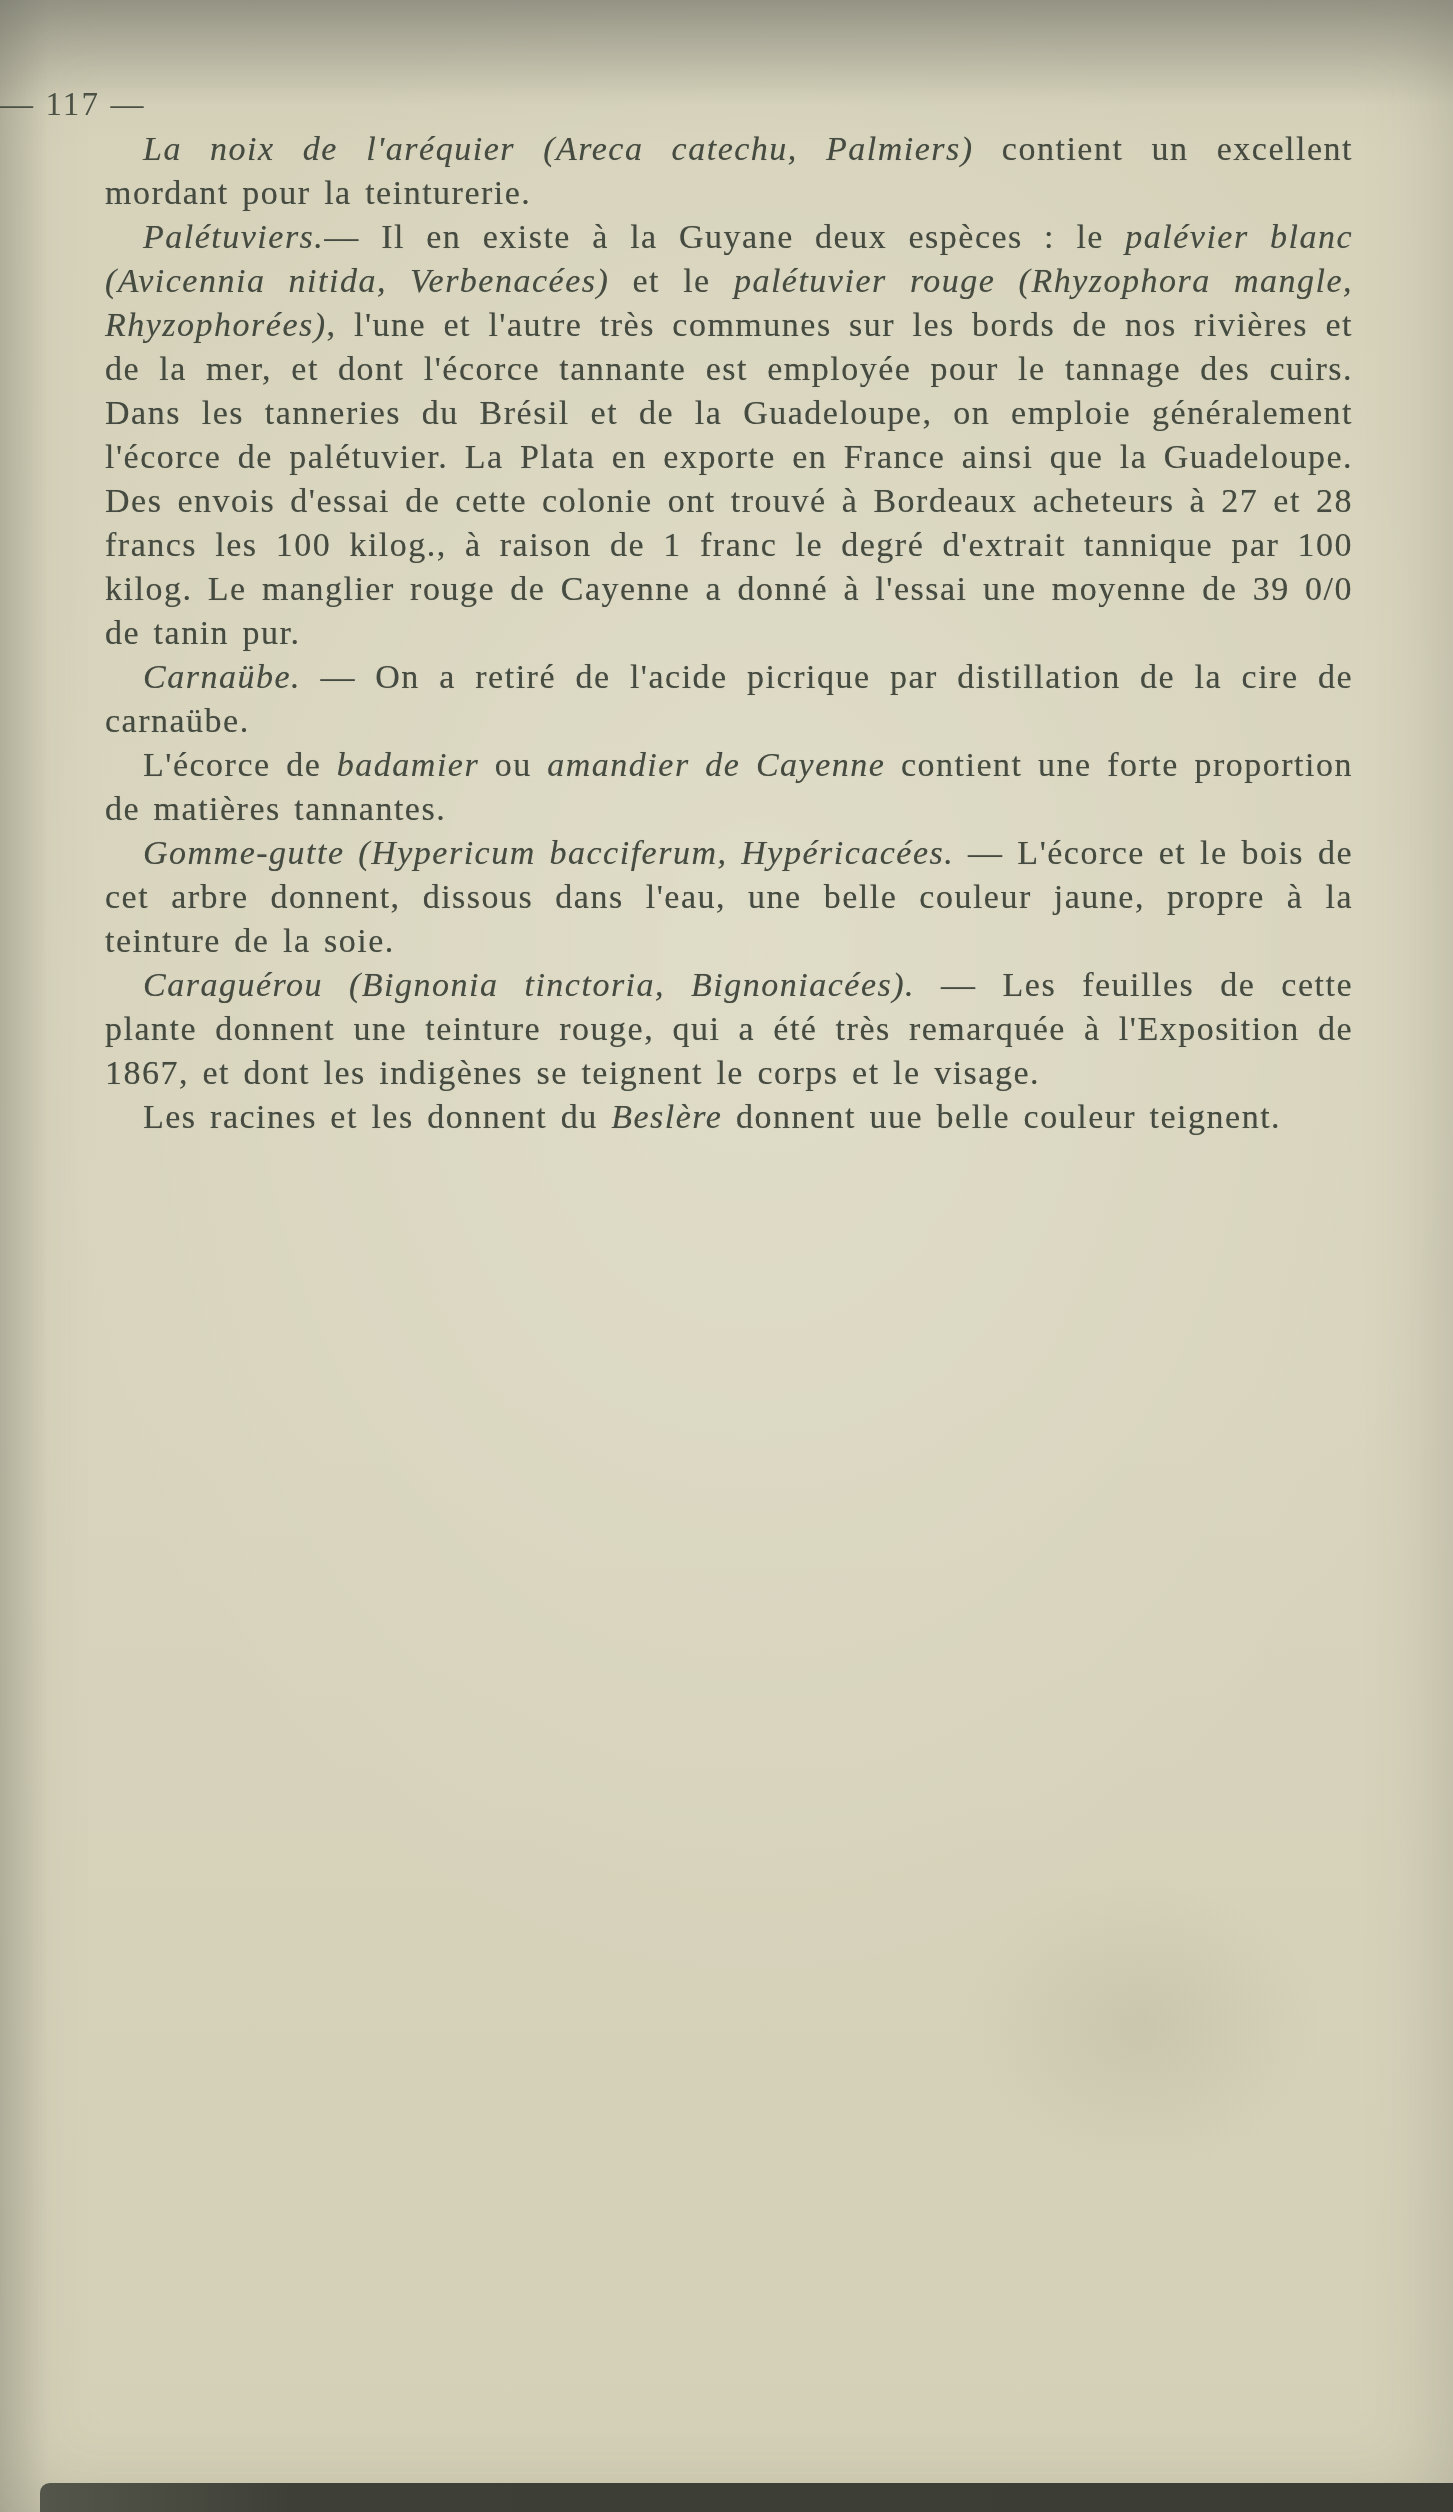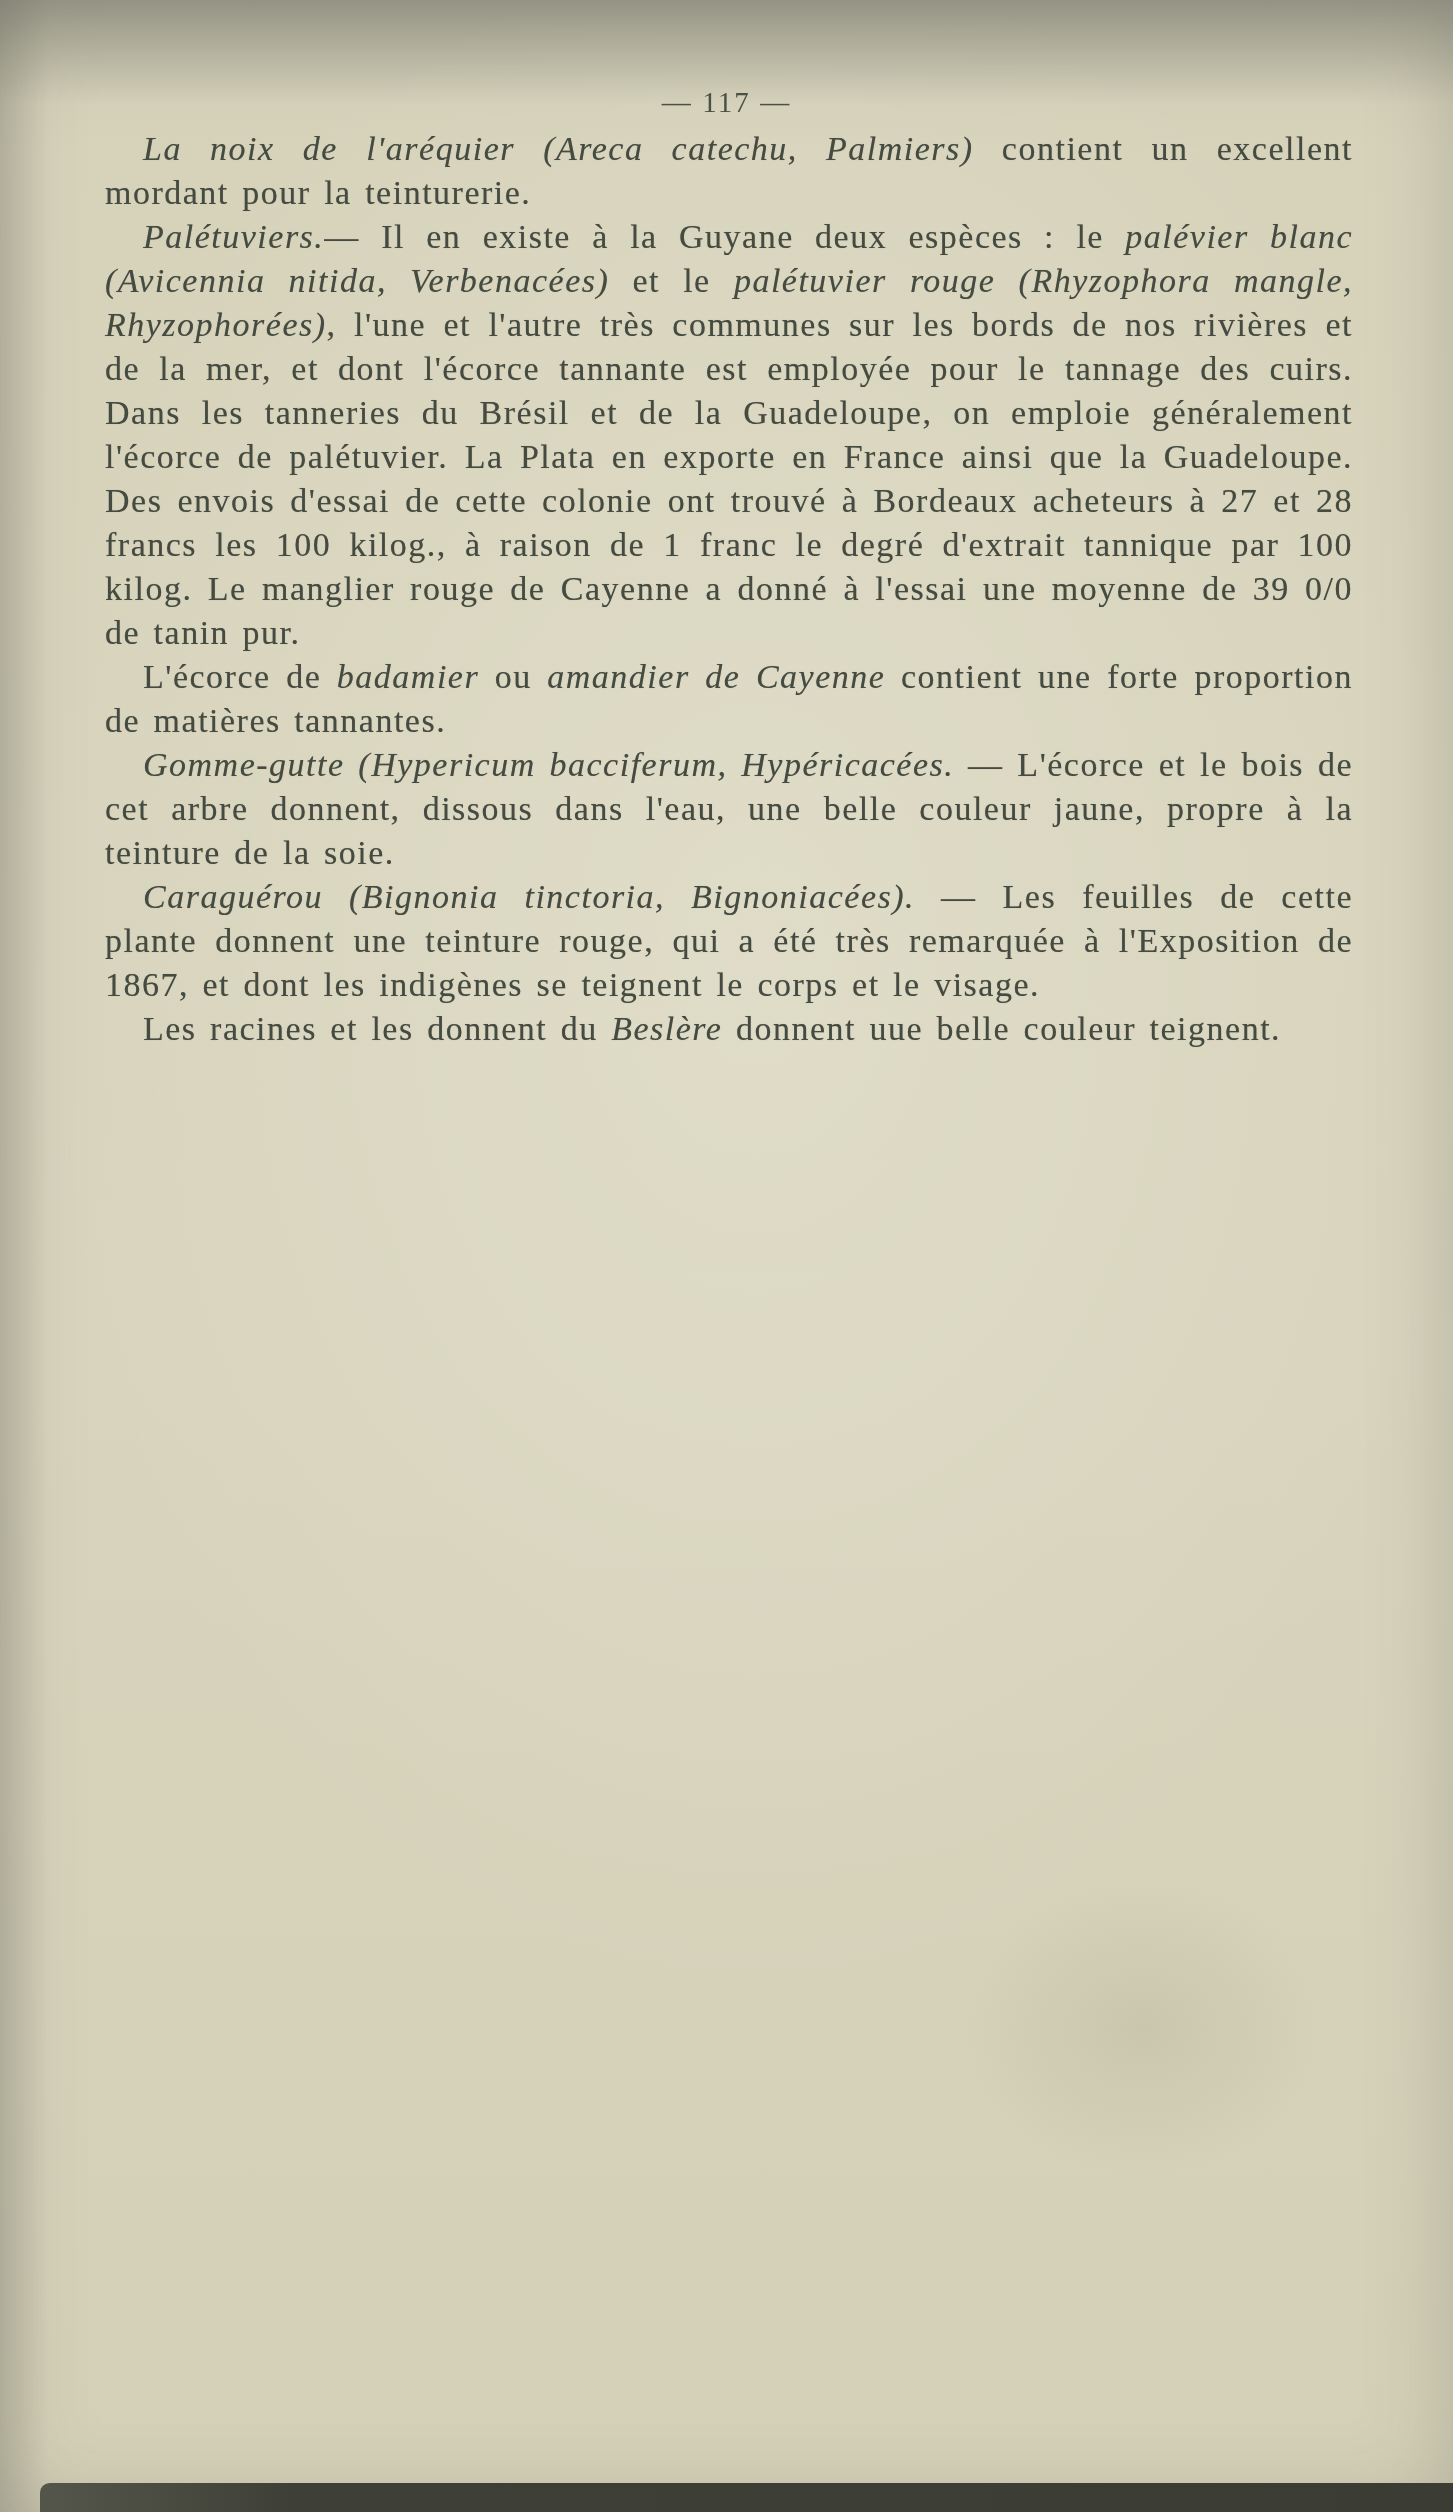--- a/index.html
+++ b/index.html
@@ -25,22 +25,21 @@
     pointer-events: none;
   }
   .side-shade {
     position: absolute; top: 0; bottom: 0; left: 0; width: 49px;
     background: linear-gradient(90deg, rgba(95,96,86,0.20), rgba(95,96,86,0.0));
     pointer-events: none;
   }
   .page-number {
     position: absolute;
     top: 86px; left: 0; width: 100%;
-    text-align: center;
-    font-size: 29px;
+    font-size: 33px;
     letter-spacing: 2.1px;
     color: #4b5145;
   }
   .text-block {
     position: absolute;
     top: 127px;
     left: 105px;
     width: 1248px;
     font-size: 34px;
     line-height: 44px;
@@ -71,20 +70,21 @@
 <body>
 
 <div class="scan">
   <div class="top-shade"></div>
   <div class="side-shade"></div>
   <div class="stain"></div>
   <div class="page-number">— 117 —</div>
   <div class="text-block">
       <p class="para indent"><span class="it">La noix de l'aréquier (Areca catechu, Palmiers)</span><span> contient un excellent mordant pour la teinturerie.</span></p>
       <p class="para indent"><span class="it">Palétuviers.</span><span>— Il en existe à la Guyane deux espèces : le </span><span class="it">palévier blanc (Avicennia nitida, Verbenacées)</span><span> et le </span><span class="it">palétuvier rouge (Rhyzophora mangle, Rhyzophorées)</span><span>, l'une et l'autre très communes sur les bords de nos rivières et de la mer, et dont l'écorce tannante est employée pour le tannage des cuirs. Dans les tanneries du Brésil et de la Guadeloupe, on emploie généralement l'écorce de palétuvier. La Plata en exporte en France ainsi que la Guadeloupe. Des envois d'essai de cette colonie ont trouvé à Bordeaux acheteurs à 27 et 28 francs les 100 kilog., à raison de 1 franc le degré d'extrait tannique par 100 kilog. Le manglier rouge de Cayenne a donné à l'essai une moyenne de 39 0/0 de tanin pur.</span></p>
+      <p class="para indent"><span class="it">Carnaübe.</span><span> — On a retiré de l'acide picrique par distillation de la cire de carnaübe.</span></p>
       <p class="para indent"><span>L'écorce de </span><span class="it">badamier</span><span> ou </span><span class="it">amandier de Cayenne</span><span> contient une forte proportion de matières tannantes.</span></p>
       <p class="para indent"><span class="it">Gomme-gutte (Hypericum bacciferum, Hypéricacées.</span><span> — L'écorce et le bois de cet arbre donnent, dissous dans l'eau, une belle couleur jaune, propre à la teinture de la soie.</span></p>
       <p class="para indent"><span class="it">Caraguérou (Bignonia tinctoria, Bignoniacées).</span><span> — Les feuilles de cette plante donnent une teinture rouge, qui a été très remarquée à l'Exposition de 1867, et dont les indigènes se teignent le corps et le visage.</span></p>
       <p class="para indent"><span>Les racines et les donnent du </span><span class="it">Beslère</span><span> donnent uue belle couleur teignent.</span></p>
     </div>
   <div class="bottom-band"></div>
 </div>
 
 
 </body></html>

